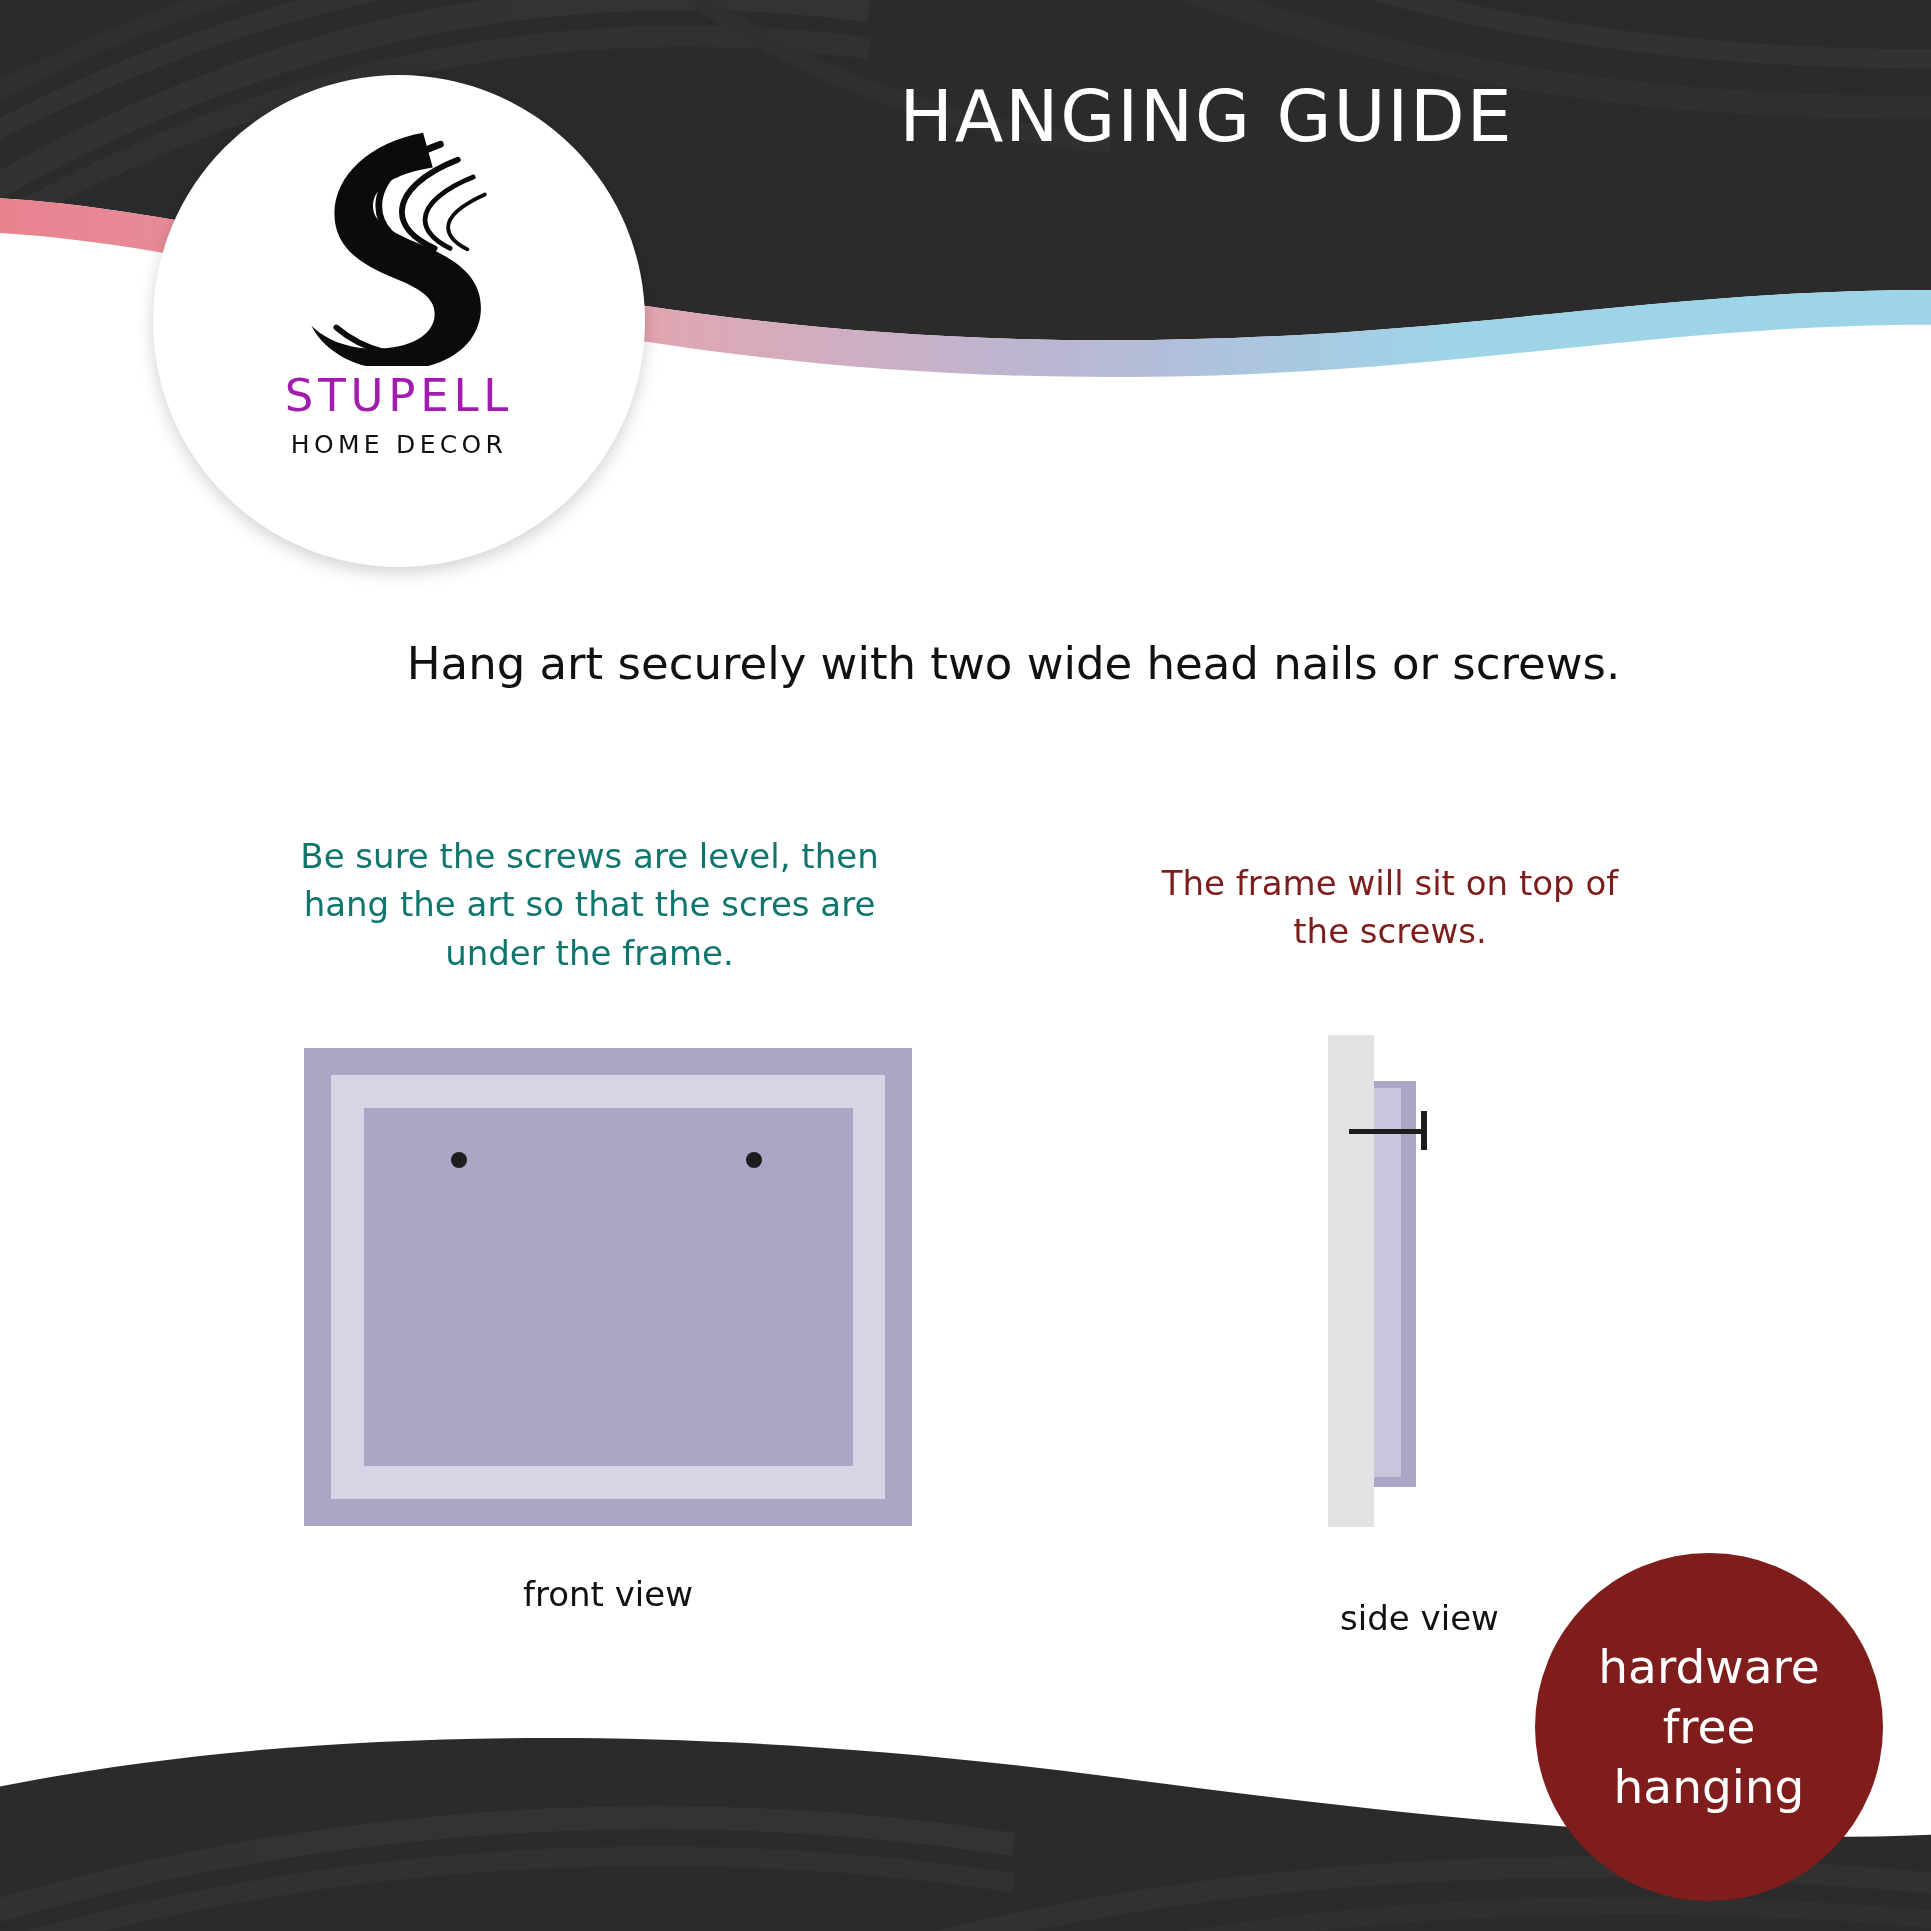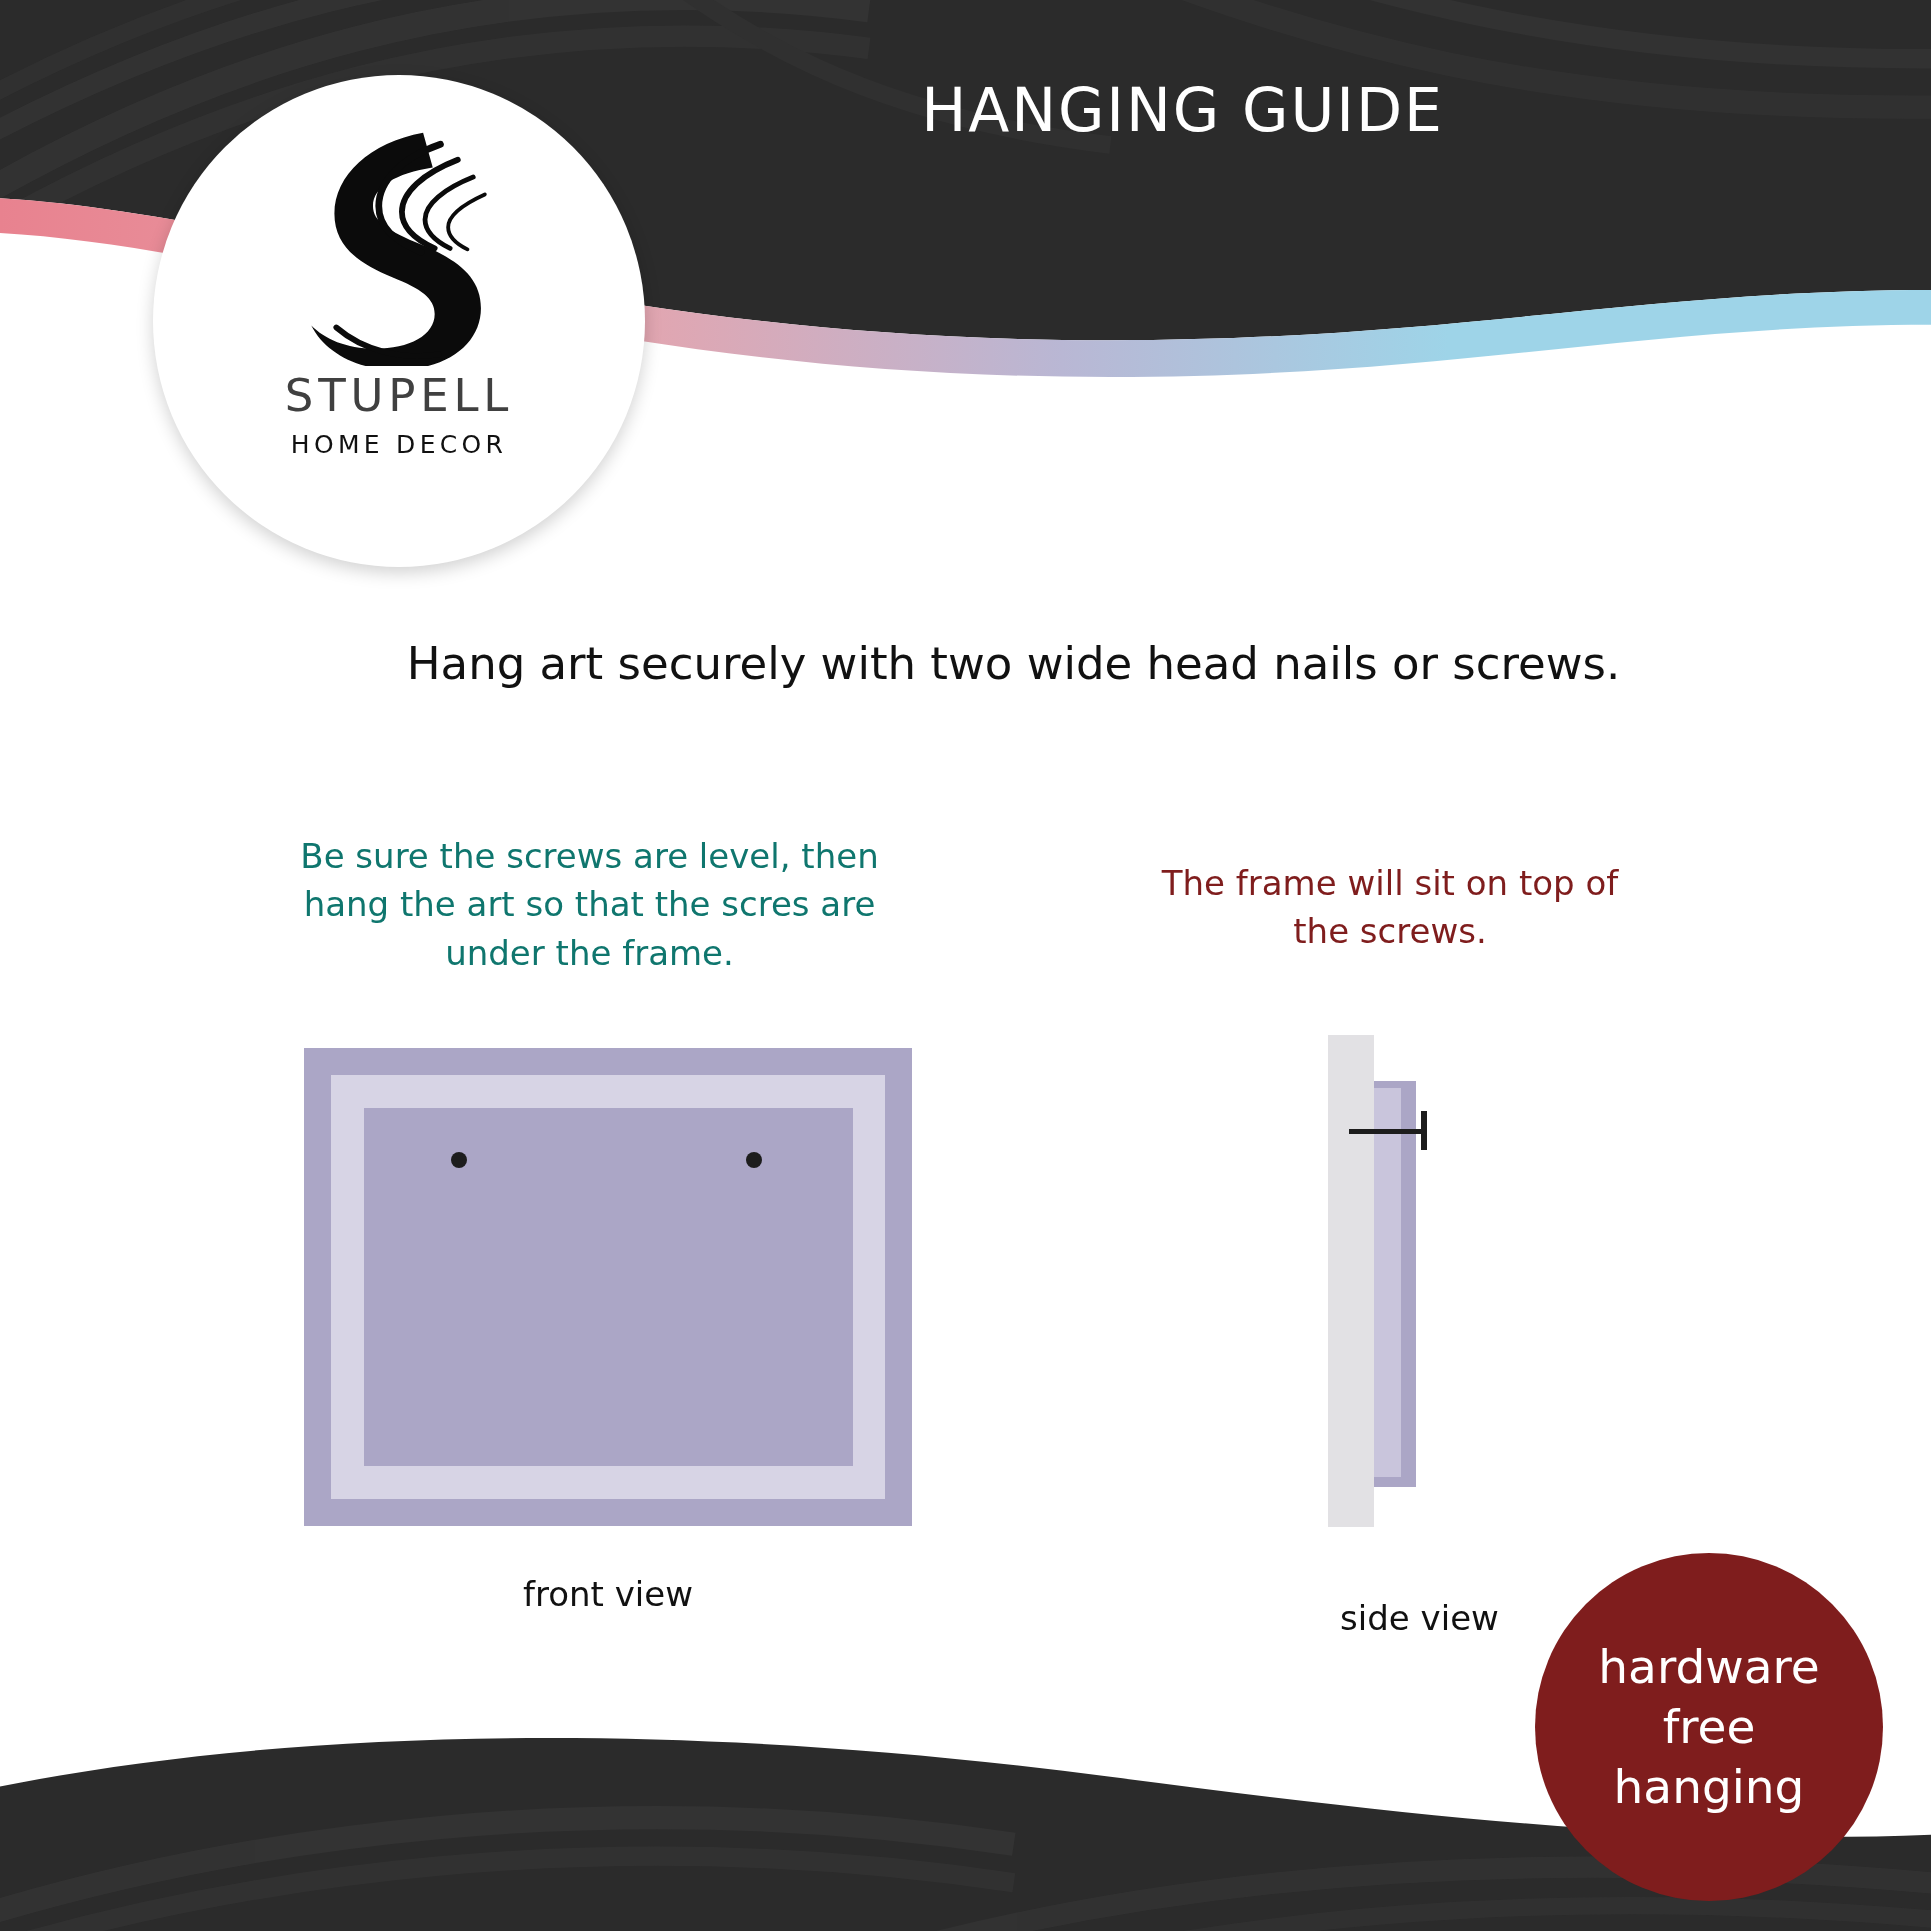--- a/index.html
+++ b/index.html
@@ -53,43 +53,43 @@
   }
   .logo-title {
     position: absolute;
     left: 0;
     top: 294px;
     width: 492px;
     text-align: center;
     font-size: 45px;
     letter-spacing: 4.8px;
     font-weight: 400;
-    color: #404040;
+    color: #a21caf;
     font-family: "DejaVu Sans", "Liberation Sans", sans-serif;
   }
   .logo-sub {
     position: absolute;
     left: 0;
     top: 355px;
     width: 492px;
     text-align: center;
     font-size: 25px;
     letter-spacing: 4.3px;
     color: #111;
   }
 
   
   .hanging-guide {
     position: absolute;
-    left: 690px;
+    left: 714px;
     top: 75px;
     width: 985px;
     text-align: center;
     color: #ffffff;
-    font-size: 60px;
+    font-size: 71px;
     letter-spacing: 1.9px;
     font-weight: 400;
     z-index: 5;
     white-space: nowrap;
   }
 
   
   .product-title {
     position: absolute;
     left: 719px;

